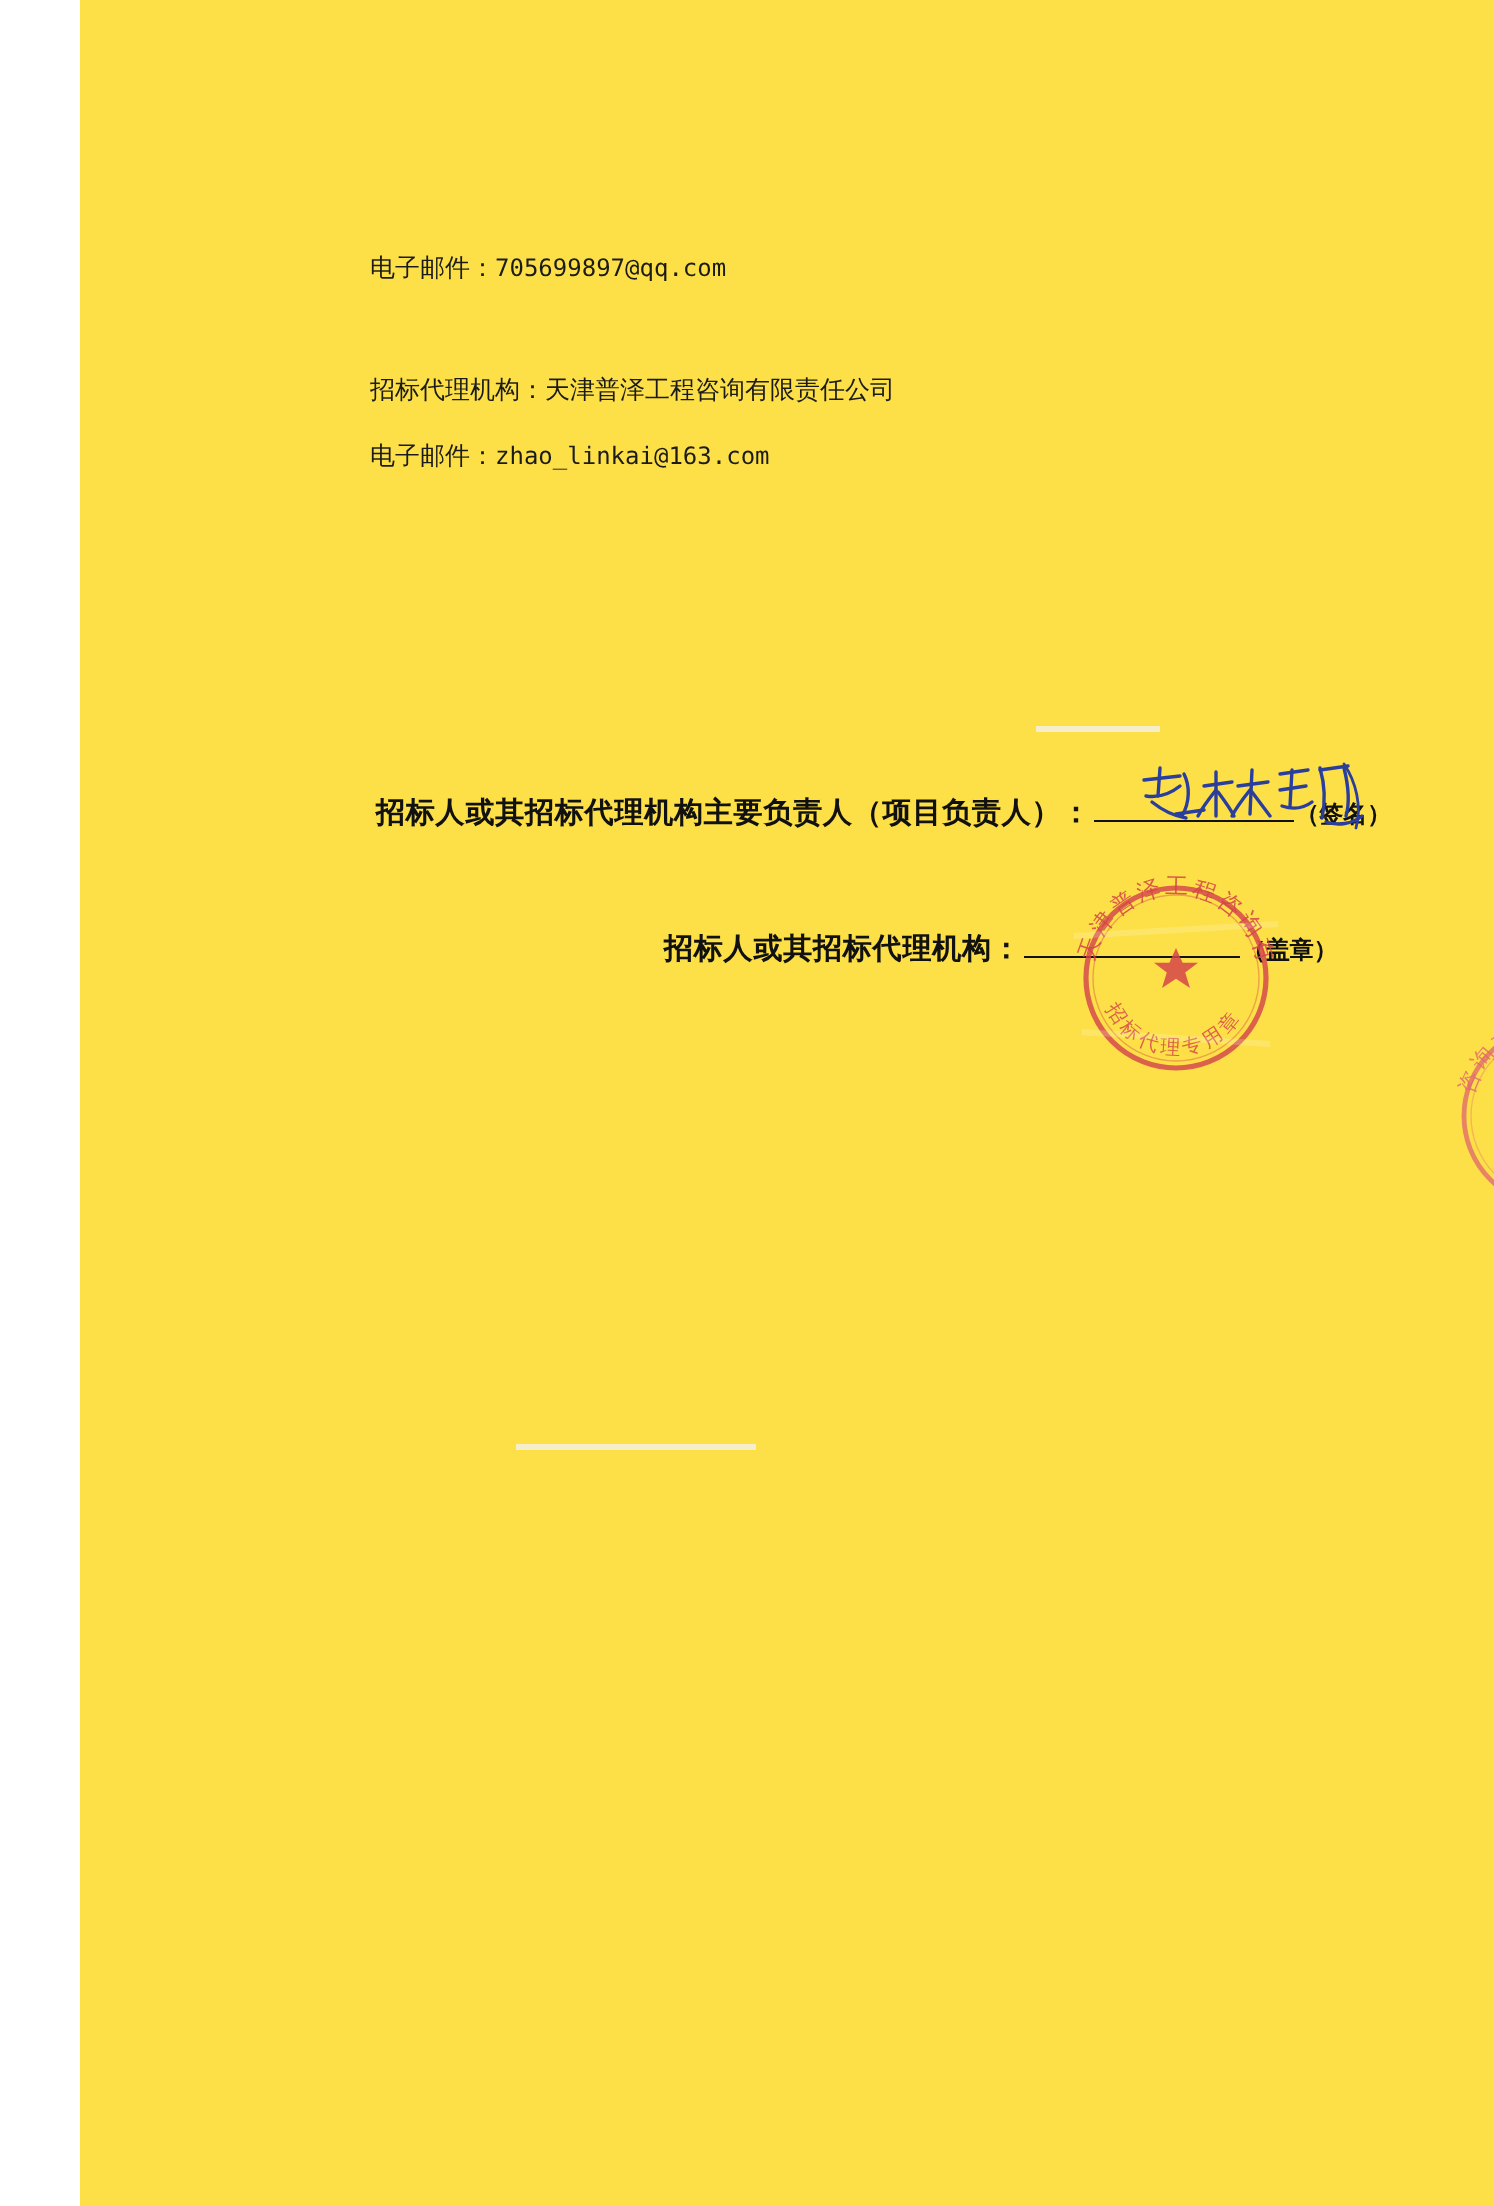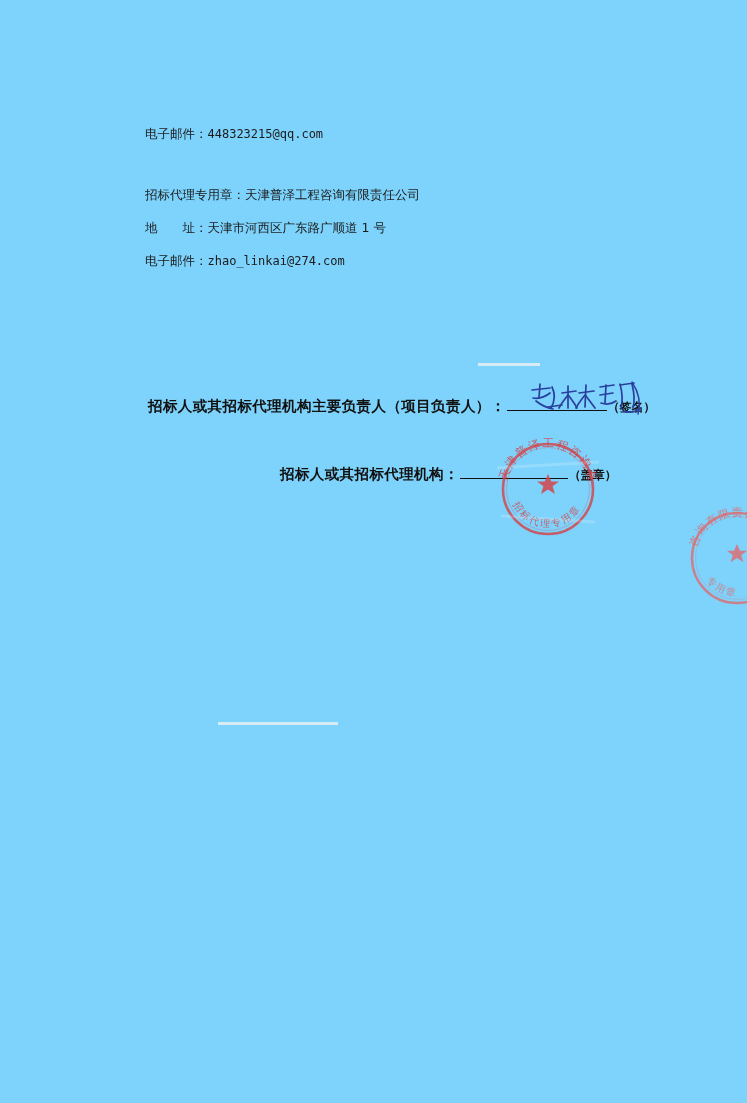--- a/index.html
+++ b/index.html
@@ -11,21 +11,22 @@
     width: 747px;
     height: 1103px;
     position: relative;
     overflow: hidden;
     font-family: "Liberation Serif", serif;
     color: #1a1a1a;
   }
   .page {
     position: absolute;
     inset: 0;
-    background: #7dd3fc;
+    background: #fde047;
+    margin-left: 40px;
   }
 
   
   .contact-block {
     position: absolute;
     left: 145px;
     top: 120px;
     width: 480px;
   }
   .line {
@@ -58,21 +59,21 @@
   
   .sig-row-1 {
     position: absolute;
     left: 148px;
     top: 396px;
     display: flex;
     align-items: baseline;
   }
   .sig-row-2 {
     position: absolute;
-    left: 280px;
+    left: 292px;
     top: 464px;
     display: flex;
     align-items: baseline;
   }
   .sig-label {
     font-family: Liberation Serif, serif;
     font-size: 14.5px;
     font-weight: 700;
     letter-spacing: 0.4px;
     color: #111;
@@ -135,38 +136,34 @@
 
 <div class="page">
 
   <div class="artifact" style="left:478px;top:363px;width:62px;height:3px;"></div>
   <div class="artifact" style="left:218px;top:722px;width:120px;height:3px;"></div>
 
   <div class="contact-block">
 
     <div class="line">
       <span class="lbl">电子邮件：</span>
-      <span class="val">448323215@qq.com</span>
+      <span class="val">705699897@qq.com</span>
     </div>
 
     <div class="line gap-1">
-      <span class="lbl">招标代理专用章：</span>
+      <span class="lbl">招标代理机构：</span>
       <span class="val-cn">天津普泽工程咨询有限责任公司</span>
     </div>
 
-    <div class="line gap-2">
-      <span class="lbl">地　　址：</span>
-      <span class="val-cn">天津市河西区广东路广顺道 1 号</span>
-    </div>
 
 
 
     <div class="line gap-2">
       <span class="lbl">电子邮件：</span>
-      <span class="val">zhao_linkai@274.com</span>
+      <span class="val">zhao_linkai@163.com</span>
     </div>
   </div>
 
   <div class="sig-row-1">
     <span class="sig-label">招标人或其招标代理机构主要负责人（项目负责人）：</span>
     <span class="sig-rule"></span>
     <span class="sig-paren">（签名）</span>
   </div>
 
   <div class="handwriting">

